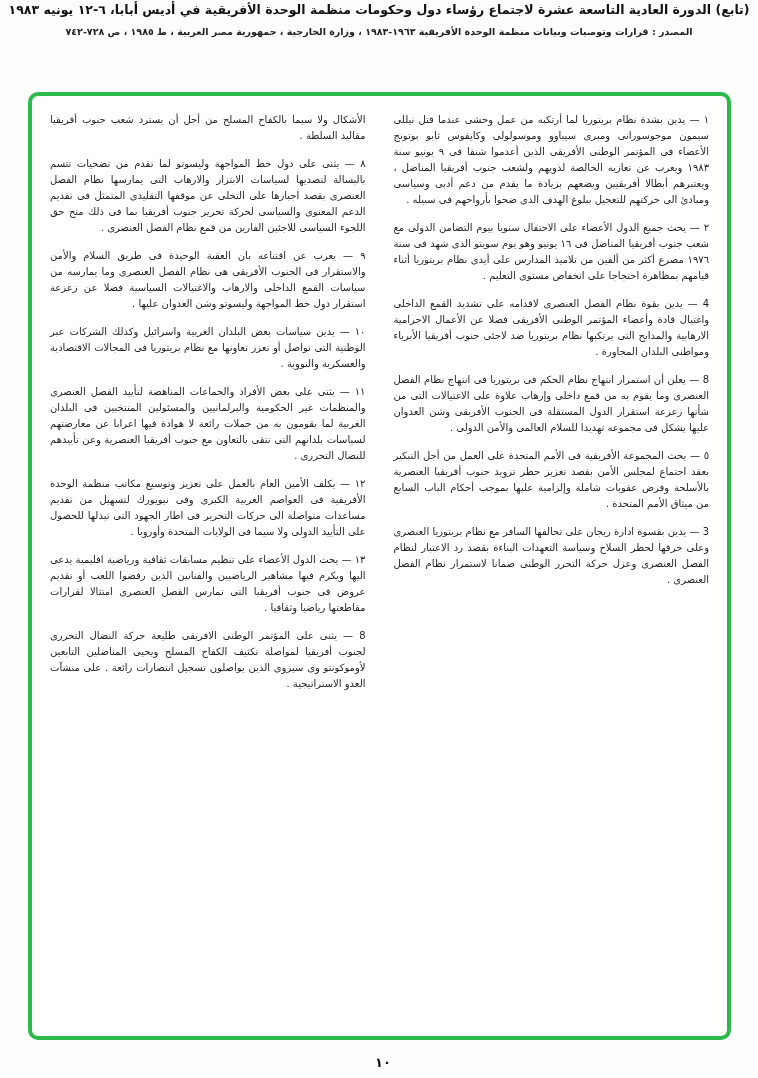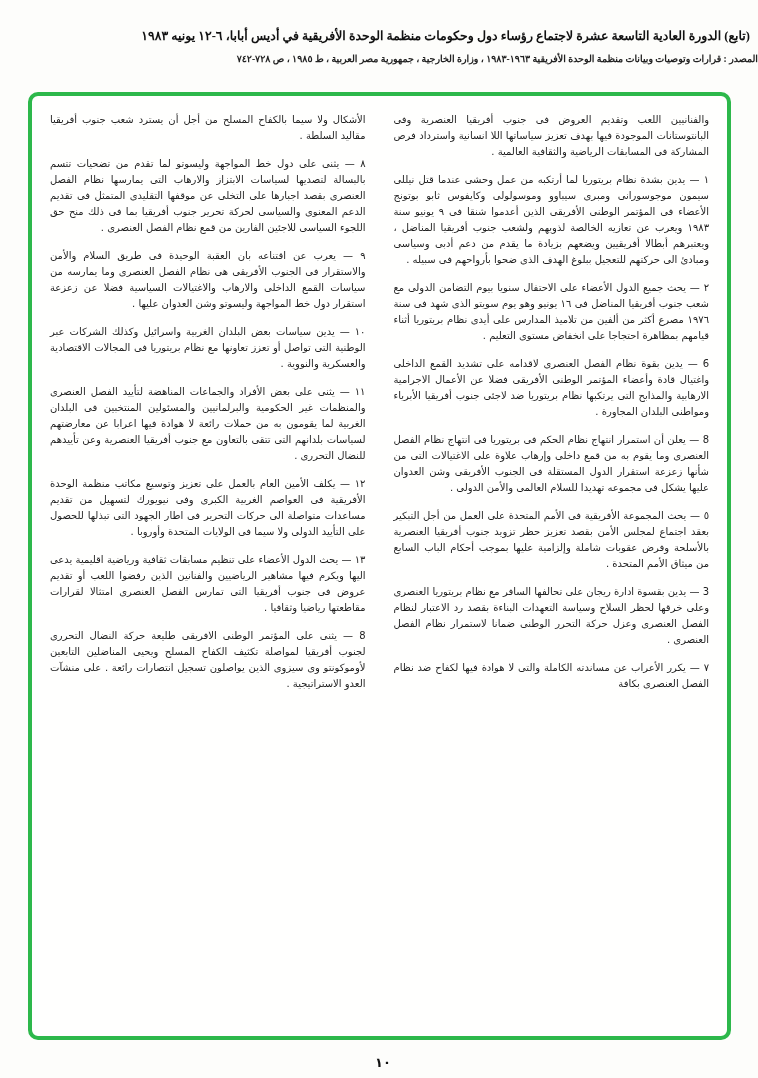--- a/index.html
+++ b/index.html
@@ -9,23 +9,22 @@
   body {
     width: 758px;
     height: 1078px;
     background: #fdfdfb;
     font-family: "DejaVu Sans", sans-serif;
     color: #1b1b1b;
     position: relative;
     overflow: hidden;
   }
   .page-header {
-    text-align: right;
-    padding-top: 27px;
-    font-family: Liberation Serif, serif;
+    text-align: center;
+    padding-top: 0;
   }
   .doc-title {
     font-size: 12.5px;
     font-weight: bold;
     line-height: 1.55;
     padding: 0 8px;
     color: #111;
   }
   .source-line {
     font-size: 9.5px;
@@ -78,28 +77,26 @@
 <body>
 
 <div class="page-header">
   <div class="doc-title">(تابع) الدورة العادية التاسعة عشرة لاجتماع رؤساء دول وحكومات منظمة الوحدة الأفريقية في أديس أبابا، ٦-١٢ يونيه ١٩٨٣</div>
   <div class="source-line">المصدر : قرارات وتوصيات وبيانات منظمة الوحدة الأفريقية ١٩٦٣-١٩٨٣ ، وزارة الخارجية ، جمهورية مصر العربية ، ط ١٩٨٥ ، ص ٧٢٨-٧٤٢</div>
 </div>
 
 <div class="content-frame">
   <div class="text-columns">
     <div class="col">
-      <p>والفنانيين اللعب وتقديم العروض فى جنوب أفريقيا العنصرية وفى البانتوستانات الموجودة فيها بهدف تعزيز سياساتها اللا انسانية واسترداد فرص المشاركة فى المسابقات الرياضية والثقافية العالمية .</p>
       <p>١ — يدين بشدة نظام بريتوريا لما أرتكبه من عمل وحشى عندما قتل نيللى سيمون موجوسورانى ومبرى سيباوو وموسولولى وكايفوس ثابو بوتونج الأعضاء فى المؤتمر الوطنى الأفريقى الذين أعدموا شنقا فى ٩ يونيو سنة ١٩٨٣ ويعرب عن تعازيه الخالصة لذويهم ولشعب جنوب أفريقيا المناضل ، ويعتبرهم أبطالا أفريقيين ويضعهم بزيادة ما يقدم من دعم أدبى وسياسى ومبادئ الى حركتهم للتعجيل ببلوغ الهدف الذى ضحوا بأرواحهم فى سبيله .</p>
       <p>٢ — يحث جميع الدول الأعضاء على الاحتفال سنويا بيوم التضامن الدولى مع شعب جنوب أفريقيا المناضل فى ١٦ يونيو وهو يوم سويتو الذى شهد فى سنة ١٩٧٦ مصرع أكثر من ألفين من تلاميذ المدارس على أيدى نظام بريتوريا أثناء قيامهم بمظاهرة احتجاجا على انخفاض مستوى التعليم .</p>
-      <p>6 — يدين بقوة نظام الفصل العنصرى لاقدامه على تشديد القمع الداخلى واغتيال قادة وأعضاء المؤتمر الوطنى الأفريقى فضلا عن الأعمال الاجرامية الارهابية والمذابح التى يرتكبها نظام بريتوريا ضد لاجئى جنوب أفريقيا الأبرياء ومواطنى البلدان المجاورة .</p>
+      <p>4 — يدين بقوة نظام الفصل العنصرى لاقدامه على تشديد القمع الداخلى واغتيال قادة وأعضاء المؤتمر الوطنى الأفريقى فضلا عن الأعمال الاجرامية الارهابية والمذابح التى يرتكبها نظام بريتوريا ضد لاجئى جنوب أفريقيا الأبرياء ومواطنى البلدان المجاورة .</p>
       <p>8 — يعلن أن استمرار انتهاج نظام الحكم فى بريتوريا فى انتهاج نظام الفصل العنصرى وما يقوم به من قمع داخلى وإرهاب علاوة على الاغتيالات التى من شأنها زعزعة استقرار الدول المستقلة فى الجنوب الأفريقى وشن العدوان عليها يشكل فى مجموعه تهديدا للسلام العالمى والأمن الدولى .</p>
       <p>٥ — يحث المجموعة الأفريقية فى الأمم المتحدة على العمل من أجل التبكير بعقد اجتماع لمجلس الأمن بقصد تعزيز حظر تزويد جنوب أفريقيا العنصرية بالأسلحة وفرض عقوبات شاملة وإلزامية عليها بموجب أحكام الباب السابع من ميثاق الأمم المتحدة .</p>
       <p>3 — يدين بقسوة ادارة ريجان على تحالفها السافر مع نظام بريتوريا العنصرى وعلى خرقها لحظر السلاح وسياسة التعهدات البناءة بقصد رد الاعتبار لنظام الفصل العنصرى وعزل حركة التحرر الوطنى ضمانا لاستمرار نظام الفصل العنصرى .</p>
-      <p>٧ — يكرر الأعراب عن مساندته الكاملة والتى لا هوادة فيها لكفاح ضد نظام الفصل العنصرى بكافة</p>
     </div>
     <div class="col">
       <p>الأشكال ولا سيما بالكفاح المسلح من أجل أن يسترد شعب جنوب أفريقيا مقاليد السلطة .</p>
       <p>٨ — يثنى على دول خط المواجهة وليسوتو لما تقدم من تضحيات تتسم بالبسالة لتصديها لسياسات الابتزاز والارهاب التى يمارسها نظام الفصل العنصرى بقصد اجبارها على التخلى عن موقفها التقليدى المتمثل فى تقديم الدعم المعنوى والسياسى لحركة تحرير جنوب أفريقيا بما فى ذلك منح حق اللجوء السياسى للاجئين الفارين من قمع نظام الفصل العنصرى .</p>
       <p>٩ — يعرب عن اقتناعه بان العقبة الوحيدة فى طريق السلام والأمن والاستقرار فى الجنوب الأفريقى هى نظام الفصل العنصرى وما يمارسه من سياسات القمع الداخلى والارهاب والاغتيالات السياسية فضلا عن زعزعة استقرار دول خط المواجهة وليسوتو وشن العدوان عليها .</p>
       <p>١٠ — يدين سياسات بعض البلدان الغربية واسرائيل وكذلك الشركات عبر الوطنية التى تواصل أو تعزز تعاونها مع نظام بريتوريا فى المجالات الاقتصادية والعسكرية والنووية .</p>
       <p>١١ — يثنى على بعض الأفراد والجماعات المناهضة لتأييد الفصل العنصرى والمنظمات غير الحكومية والبرلمانيين والمسئولين المنتخبين فى البلدان الغربية لما يقومون به من حملات رائعة لا هوادة فيها اعرابا عن معارضتهم لسياسات بلدانهم التى تتقى بالتعاون مع جنوب أفريقيا العنصرية وعن تأييدهم للنضال التحررى .</p>
       <p>١٢ — يكلف الأمين العام بالعمل على تعزيز وتوسيع مكاتب منظمة الوحدة الأفريقية فى العواصم الغربية الكبرى وفى نيويورك لتسهيل من تقديم مساعدات متواصلة الى حركات التحرير فى اطار الجهود التى تبذلها للحصول على التأييد الدولى ولا سيما فى الولايات المتحدة وأوروبا .</p>
       <p>١٣ — يحث الدول الأعضاء على تنظيم مسابقات ثقافية ورياضية اقليمية يدعى اليها ويكرم فيها مشاهير الرياضيين والفنانين الذين رفضوا اللعب أو تقديم عروض فى جنوب أفريقيا التى تمارس الفصل العنصرى امتثالا لقرارات مقاطعتها رياضيا وثقافيا .</p>
       <p>8 — يثنى على المؤتمر الوطنى الافريقى طليعة حركة النضال التحررى لجنوب أفريقيا لمواصلة تكثيف الكفاح المسلح ويحيى المناضلين التابعين لأوموكونتو وى سيزوى الذين يواصلون تسجيل انتصارات رائعة . على منشآت العدو الاستراتيجية .</p>

